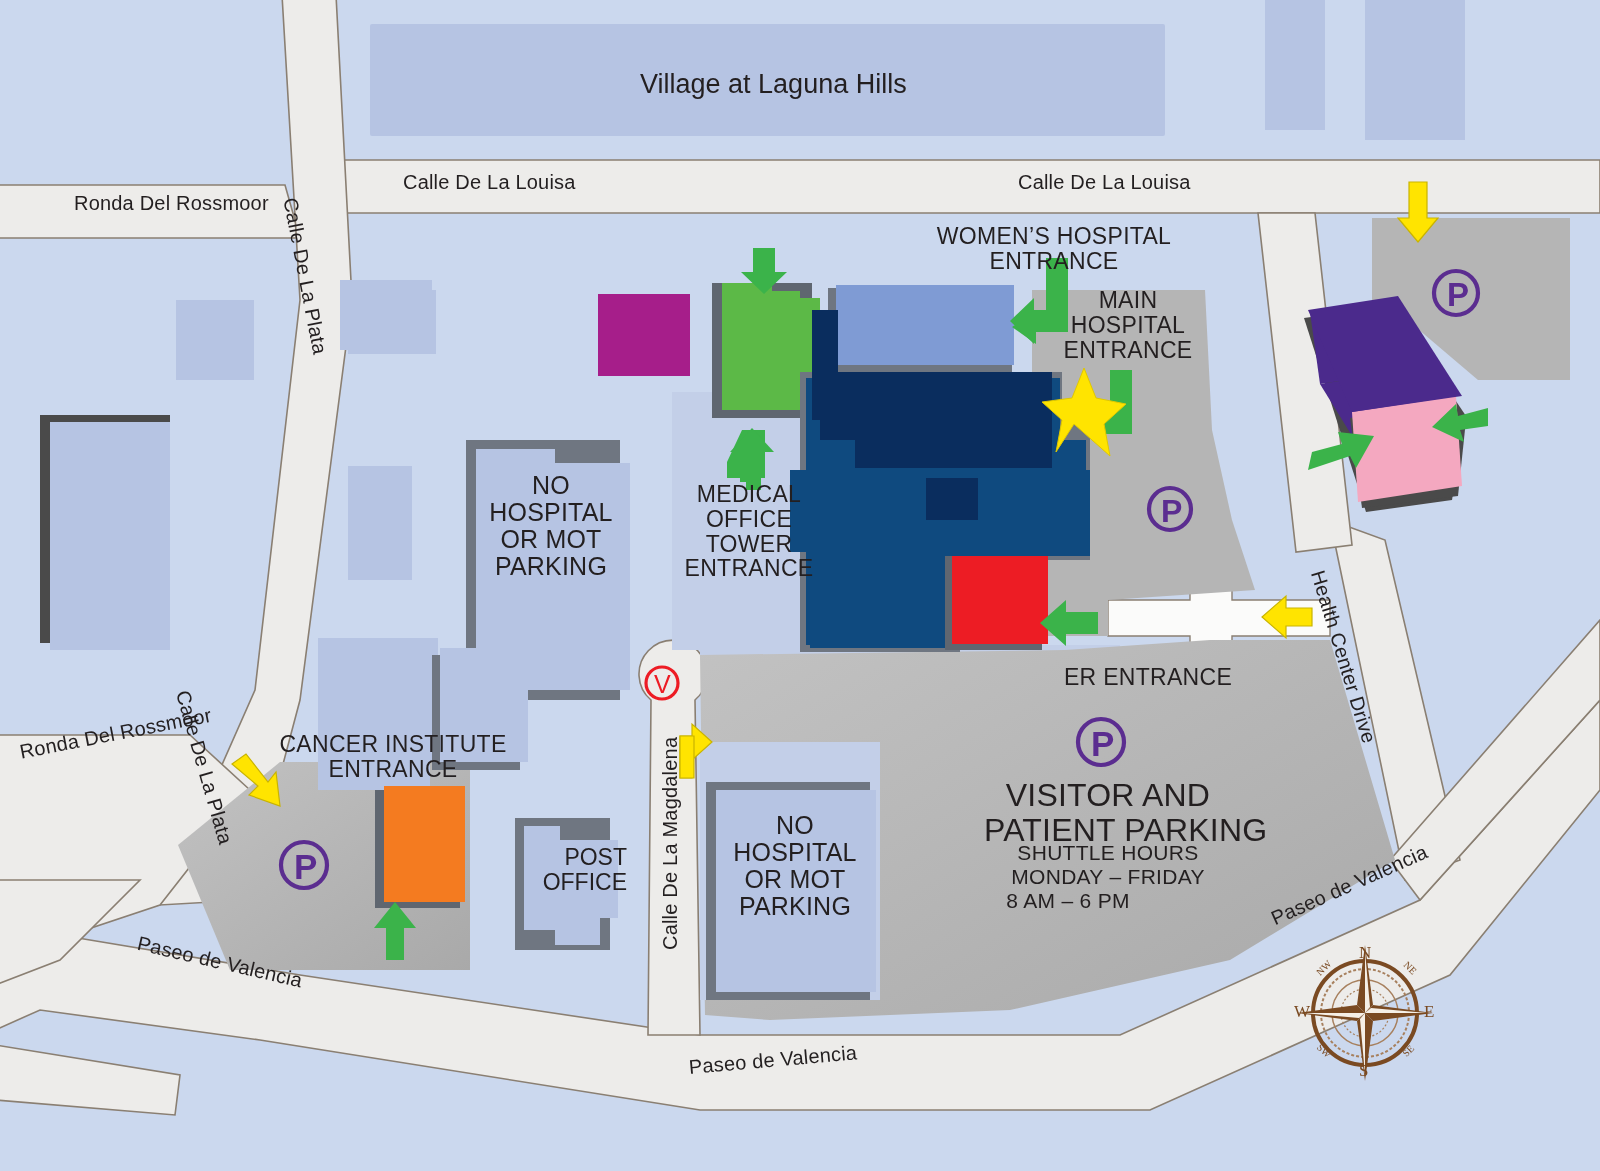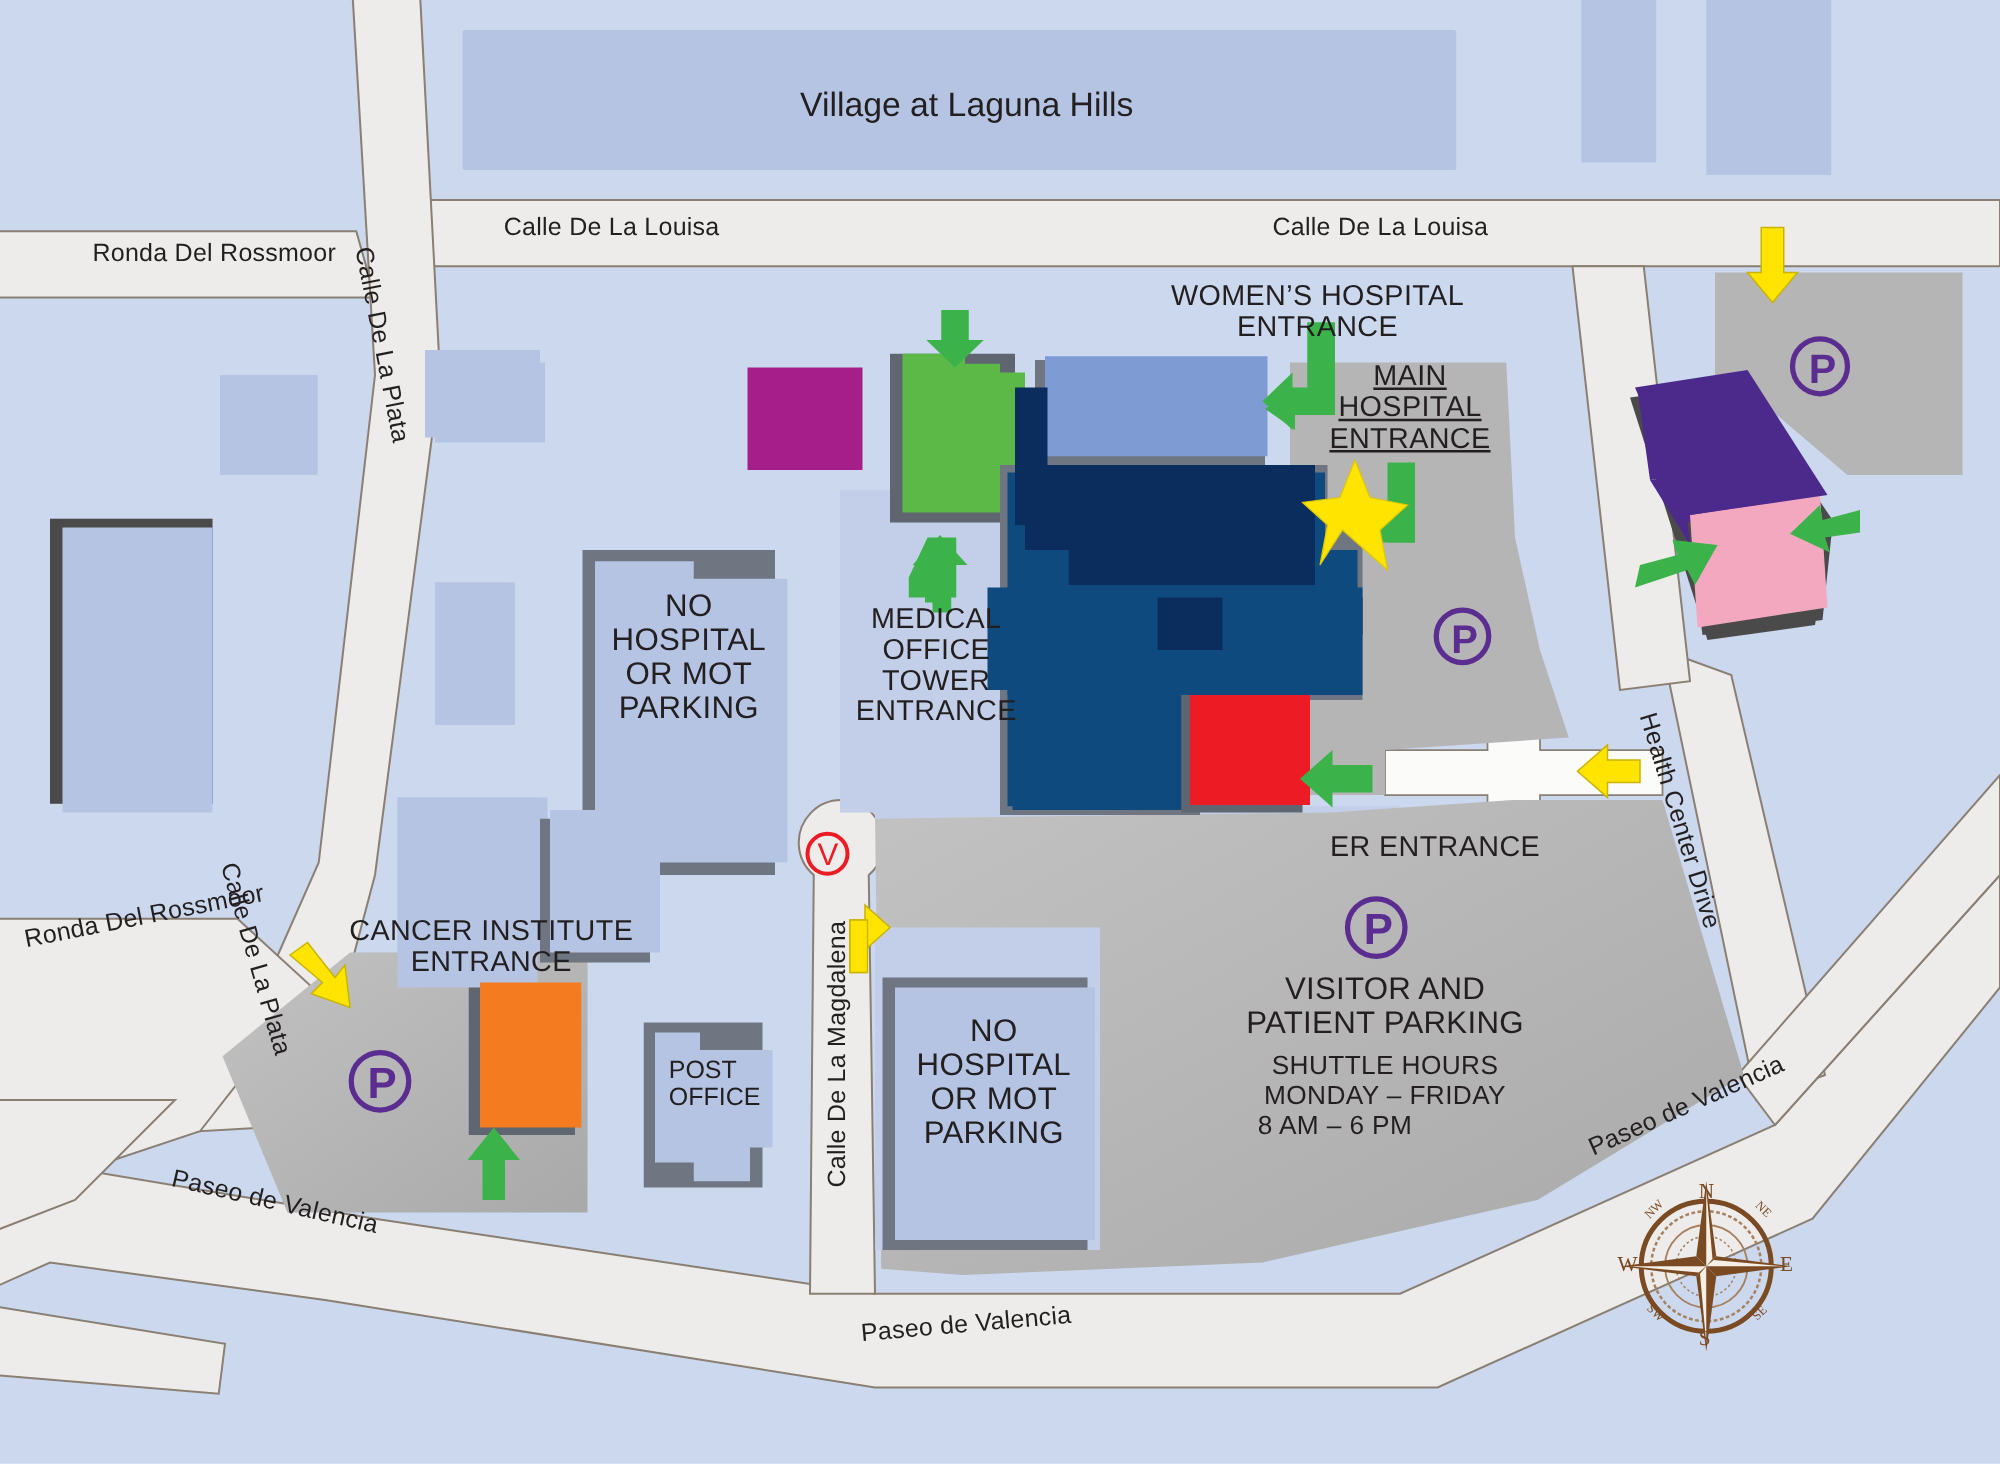--- a/index.html
+++ b/index.html
@@ -32,25 +32,25 @@
     font-size: 23px;
     font-weight: 400;
     letter-spacing: .3px;
     text-align: center;
   }
   .bldg-note {
     font-size: 25px;
     text-align: center;
     letter-spacing: .2px;
   }
-  .parking-title { font-size: 25px; text-align:center; letter-spacing:.2px;}
+  .parking-title { font-size: 32px; text-align:center; letter-spacing:.2px;}
   .parking-sub { font-size: 21px; text-align:center; letter-spacing:.3px;}
   .village-hdr { font-size: 27px; }
   .woods { font-size: 28px; }
-  .post-office { font-size: 20px; text-align:left; line-height:1.1;}
+  .post-office { font-size: 23px; text-align:right; line-height:1.1;}
   .rot-plata1 { transform: rotate(79deg); transform-origin: 0 0; }
   .rot-plata2 { transform: rotate(74deg); transform-origin: 0 0; }
   .rot-rossmoor2 { transform: rotate(-11deg); transform-origin: 0 0; }
   .rot-magdalena { transform: rotate(-90deg); transform-origin: 0 0; }
   .rot-hcd { transform: rotate(73deg); transform-origin: 0 0; }
   .rot-pdv-left { transform: rotate(13deg); transform-origin: 0 0; }
   .rot-pdv-right { transform: rotate(-24deg); transform-origin: 0 0; }
   .rot-pdv-bottom { transform: rotate(-5deg); transform-origin: 0 0; }
 </style>
 </head>
@@ -336,21 +336,21 @@
   <div class="lbl street rot-plata1" style="left:300px; top:196px;">Calle De La Plata</div>
   <div class="lbl street rot-plata2" style="left:192px; top:688px;">Calle De La Plata</div>
   <div class="lbl street rot-magdalena" style="left:660px; top:950px;">Calle De La Magdalena</div>
   <div class="lbl street rot-hcd" style="left:1327px; top:568px;">Health Center Drive</div>
   <div class="lbl street rot-pdv-left" style="left:140px; top:933px;">Paseo de Valencia</div>
   <div class="lbl street rot-pdv-bottom" style="left:688px; top:1057px;">Paseo de Valencia</div>
   <div class="lbl street rot-pdv-right" style="left:1268px; top:910px;">Paseo de Valencia</div>
 
   <div class="lbl callout" style="left:928px; top:224px; width:252px;">WOMEN’S HOSPITAL
 ENTRANCE</div>
-  <div class="lbl callout" style="left:1058px; top:288px; width:140px;text-decoration:underline;">MAIN
+  <div class="lbl callout" style="left:1058px; top:288px; width:140px;">MAIN
 HOSPITAL
 ENTRANCE</div>
   <div class="lbl callout" style="left:678px; top:482px; width:142px;">MEDICAL
 OFFICE
 TOWER
 ENTRANCE</div>
   <div class="lbl callout" style="left:1063px; top:665px; width:170px;">ER ENTRANCE</div>
   <div class="lbl callout" style="left:272px; top:732px; width:242px;text-align:center;">CANCER INSTITUTE
 ENTRANCE</div>
 

